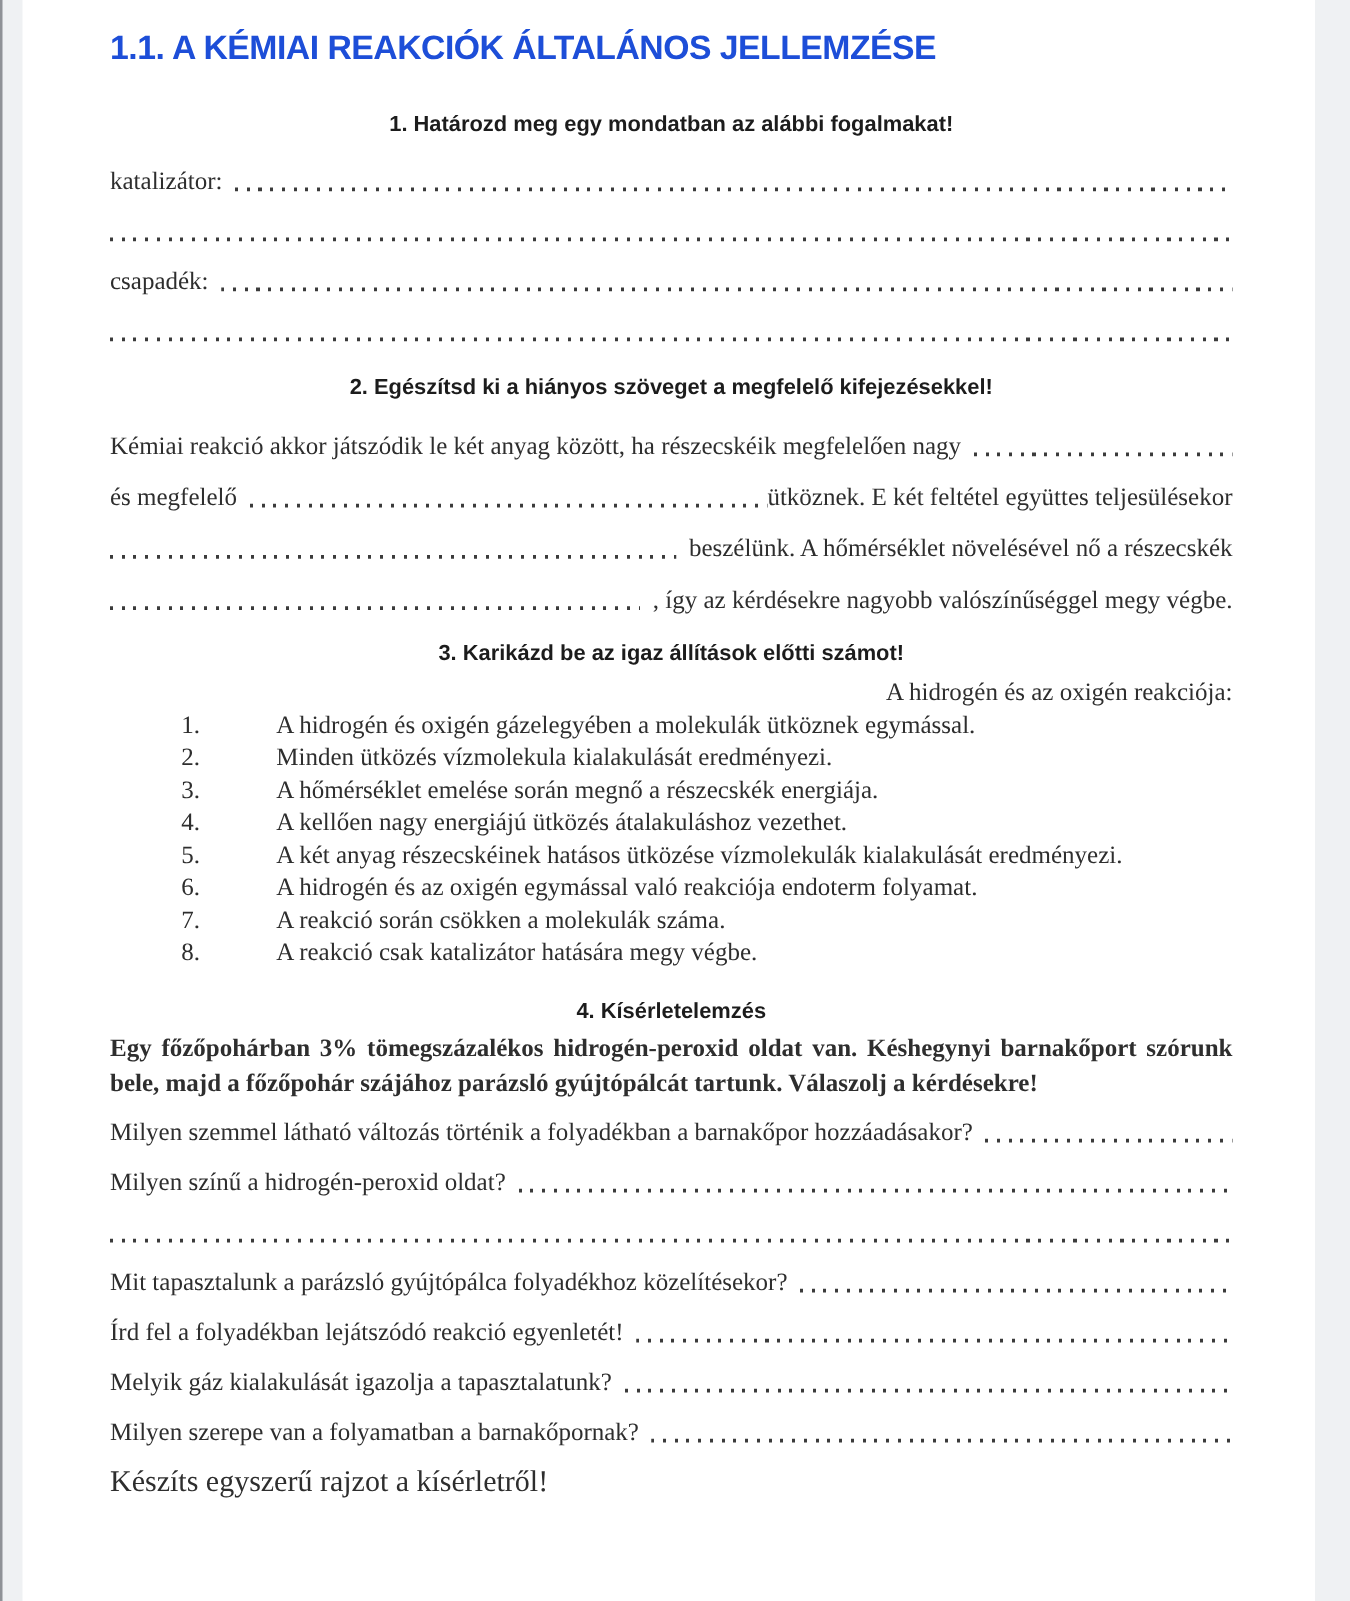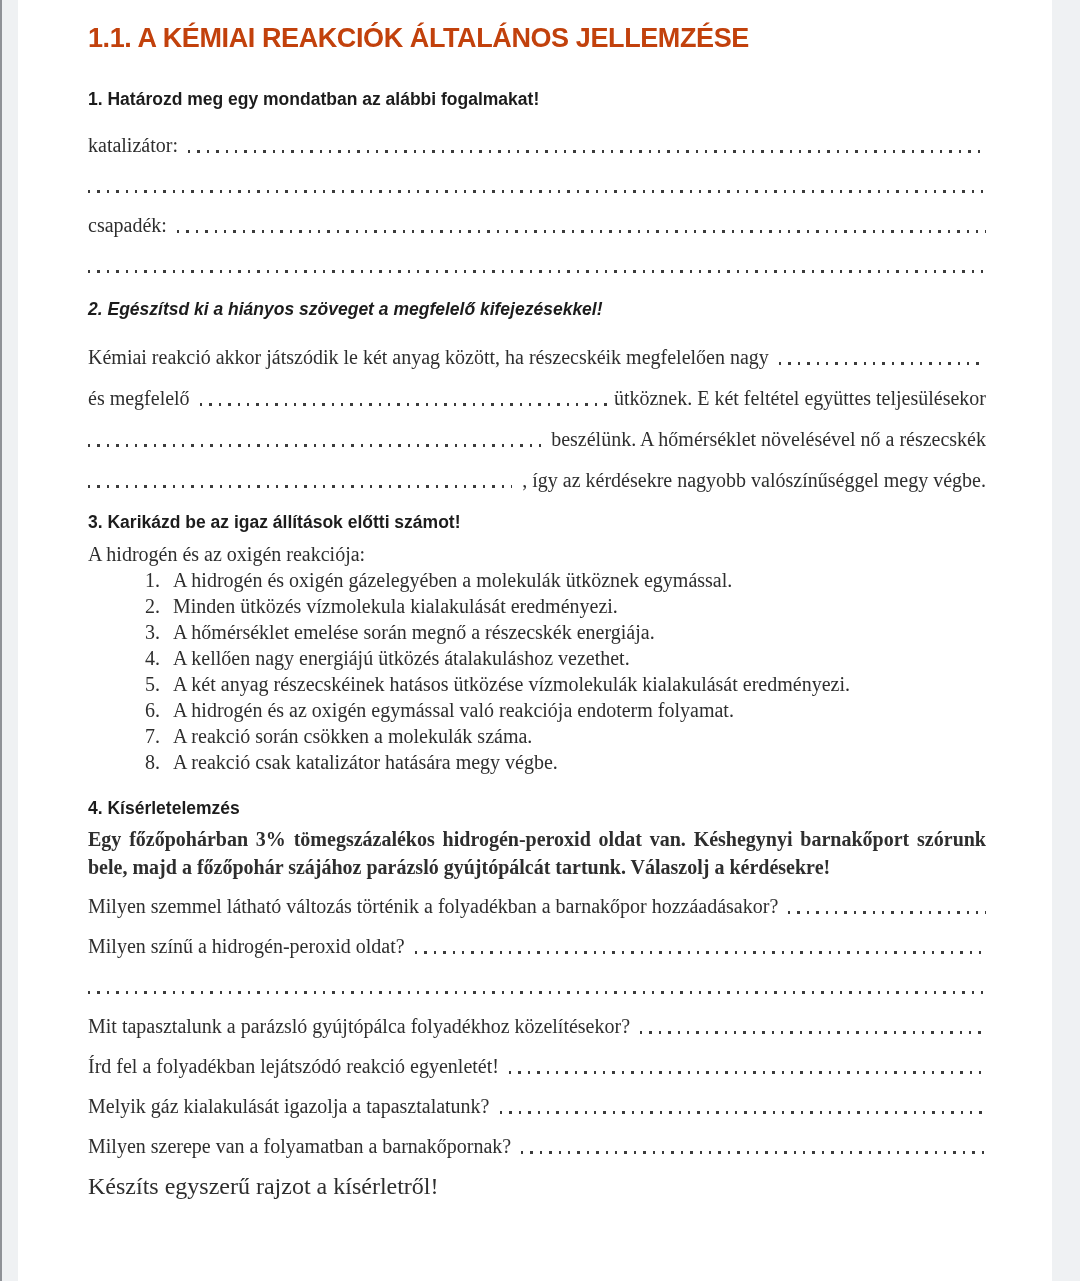--- a/index.html
+++ b/index.html
@@ -22,33 +22,34 @@
     width: 1034px; height: 1281px;
     background: #ffffff;
     padding: 22px 66px 40px 70px;
   }
   .doc-title {
     font-family: "Liberation Sans", sans-serif;
     font-weight: 700;
     font-size: 27px;
     line-height: 32px;
     letter-spacing: -0.4px;
-    color: #c2410c;
+    color: #1d4ed8;
     margin: 0 0 34px 0;
   }
   .sec-heading {
     font-family: "Liberation Sans", sans-serif;
     font-weight: 700;
     font-size: 17.5px;
     line-height: 22px;
     color: #1c1c1c;
     margin: 0;
+    text-align: center;
   }
   .h1 { margin-bottom: 22px; }
-  .h2 { margin-top: 20px; margin-bottom: 24px; font-style: italic; }
+  .h2 { margin-top: 20px; margin-bottom: 24px; }
   .h3 { margin-top: 18px; margin-bottom: 8px; }
   .h4 { margin-top: 22px; margin-bottom: 6px; }
 
   .row {
     display: flex;
     align-items: flex-end;
     height: 26px;
     margin-bottom: 14px;
     text-align: center;
   }
@@ -65,29 +66,30 @@
     margin: 0 0 5px 10px;
     background: repeating-linear-gradient(to right, #3b3b3b 0 2.4px, transparent 2.4px 9.4px);
   }
   .dots.lead { margin: 0 10px 5px 0; }
   .dots.full { margin-left: 0; margin-right: 0; }
 
   .intro-line {
     font-size: 20px;
     line-height: 26px;
     margin: 0;
+    text-align: right;
   }
   .li {
     display: flex;
     margin-left: 57px;
     font-size: 20px;
     line-height: 26px;
   }
   .li .num { flex: 0 0 28px; }
-  .li .itext { flex: 1; }
+  .li .itext { flex: 1; margin-left: 48px; }
 
   .para {
     font-size: 20px;
     line-height: 28px;
     text-align: justify;
     margin: 0 0 12px 0;
     font-weight: bold;
   }
   .final-line {
     font-size: 24px;

